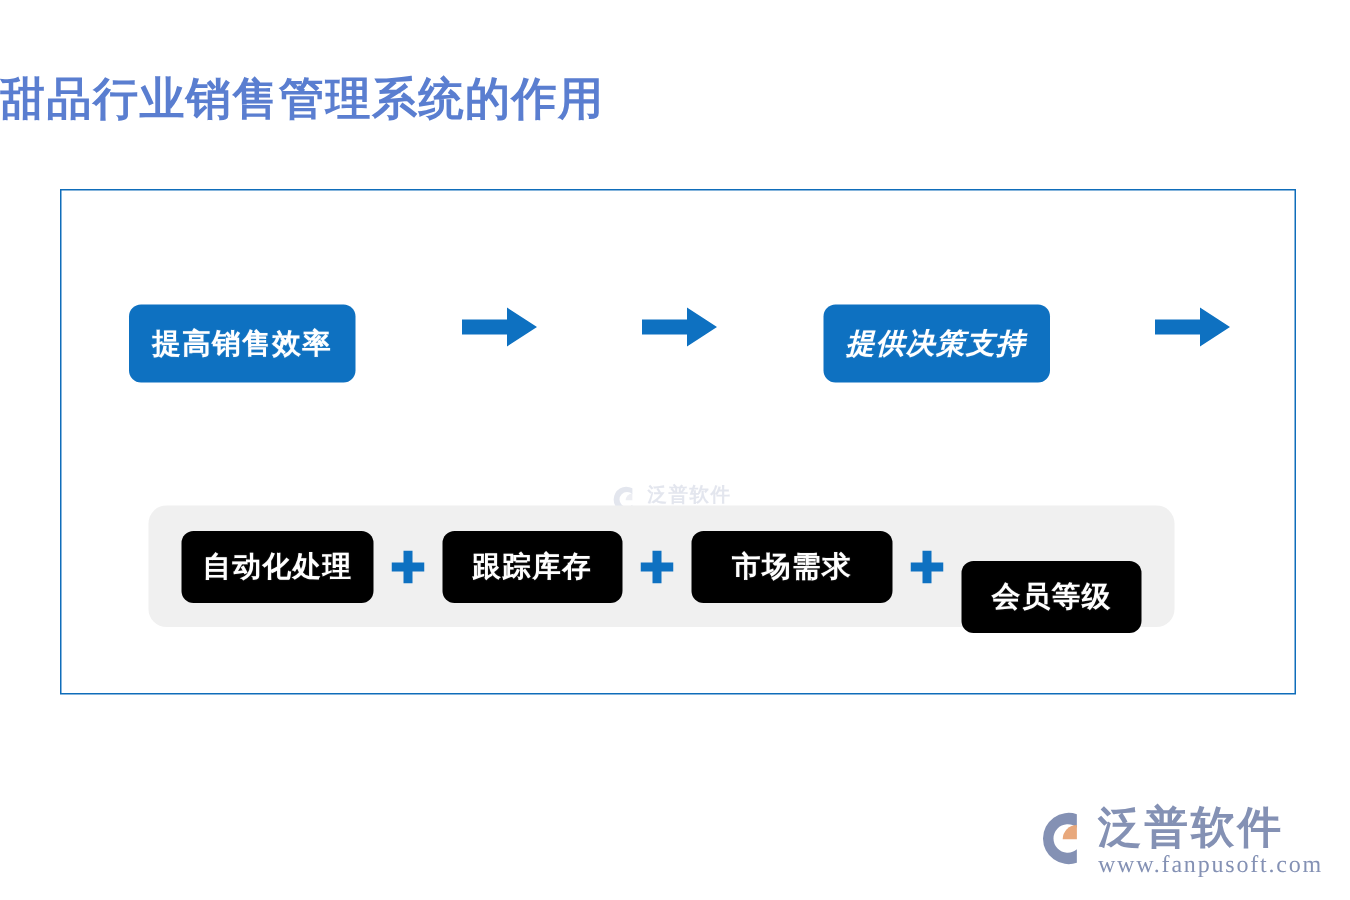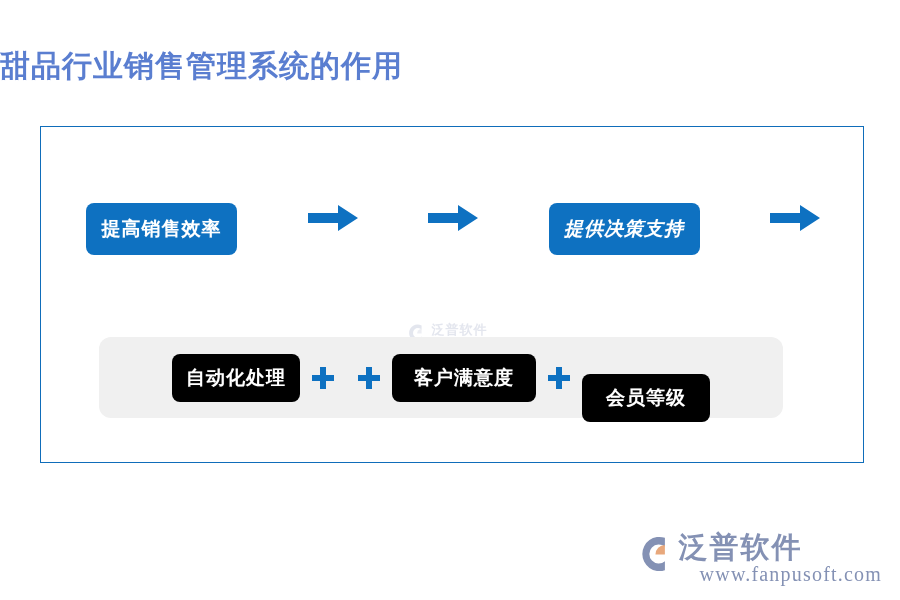--- a/index.html
+++ b/index.html
@@ -196,26 +196,25 @@
   }
   .brand-name {
     font-size: 29px;
     font-weight: bold;
     color: #8491b4;
     font-family: "Liberation Sans", "DejaVu Sans", sans-serif;
     letter-spacing: 2px;
     line-height: 1.05;
   }
   .brand-url {
-    font-size: 20px;
+    font-size: 16px;
     color: #8491b4;
     font-family: "Liberation Serif", "DejaVu Serif", serif;
     letter-spacing: 1.2px;
     margin-top: 1px;
-    margin-left: 21px;
   }
 </style>
 </head>
 <body>
 
 <div class="page">
 
   <div class="page-title">甜品行业销售管理系统的作用</div>
 
   <div class="diagram-frame">
@@ -262,29 +261,32 @@
       <div class="sum-box s1">
         <span>自动化处理</span>
       </div>
 
       <span class="plus-icon">
         <svg width="22" height="22" viewBox="0 0 22 22">
           <polygon points="8,0 14,0 14,8 22,8 22,14 14,14 14,22 8,22 8,14 0,14 0,8 8,8" fill="#0e71c1"></polygon>
         </svg>
       </span>
 
+      <div class="sum-box s2">
+        <span>跟踪库存</span>
+      </div>
 
       <span class="plus-icon">
         <svg width="22" height="22" viewBox="0 0 22 22">
           <polygon points="8,0 14,0 14,8 22,8 22,14 14,14 14,22 8,22 8,14 0,14 0,8 8,8" fill="#0e71c1"></polygon>
         </svg>
       </span>
 
       <div class="sum-box s3">
-        <span>客户满意度</span>
+        <span>市场需求</span>
       </div>
 
       <span class="plus-icon">
         <svg width="22" height="22" viewBox="0 0 22 22">
           <polygon points="8,0 14,0 14,8 22,8 22,14 14,14 14,22 8,22 8,14 0,14 0,8 8,8" fill="#0e71c1"></polygon>
         </svg>
       </span>
 
       <div class="sum-box s4">
         <span>会员等级</span>

